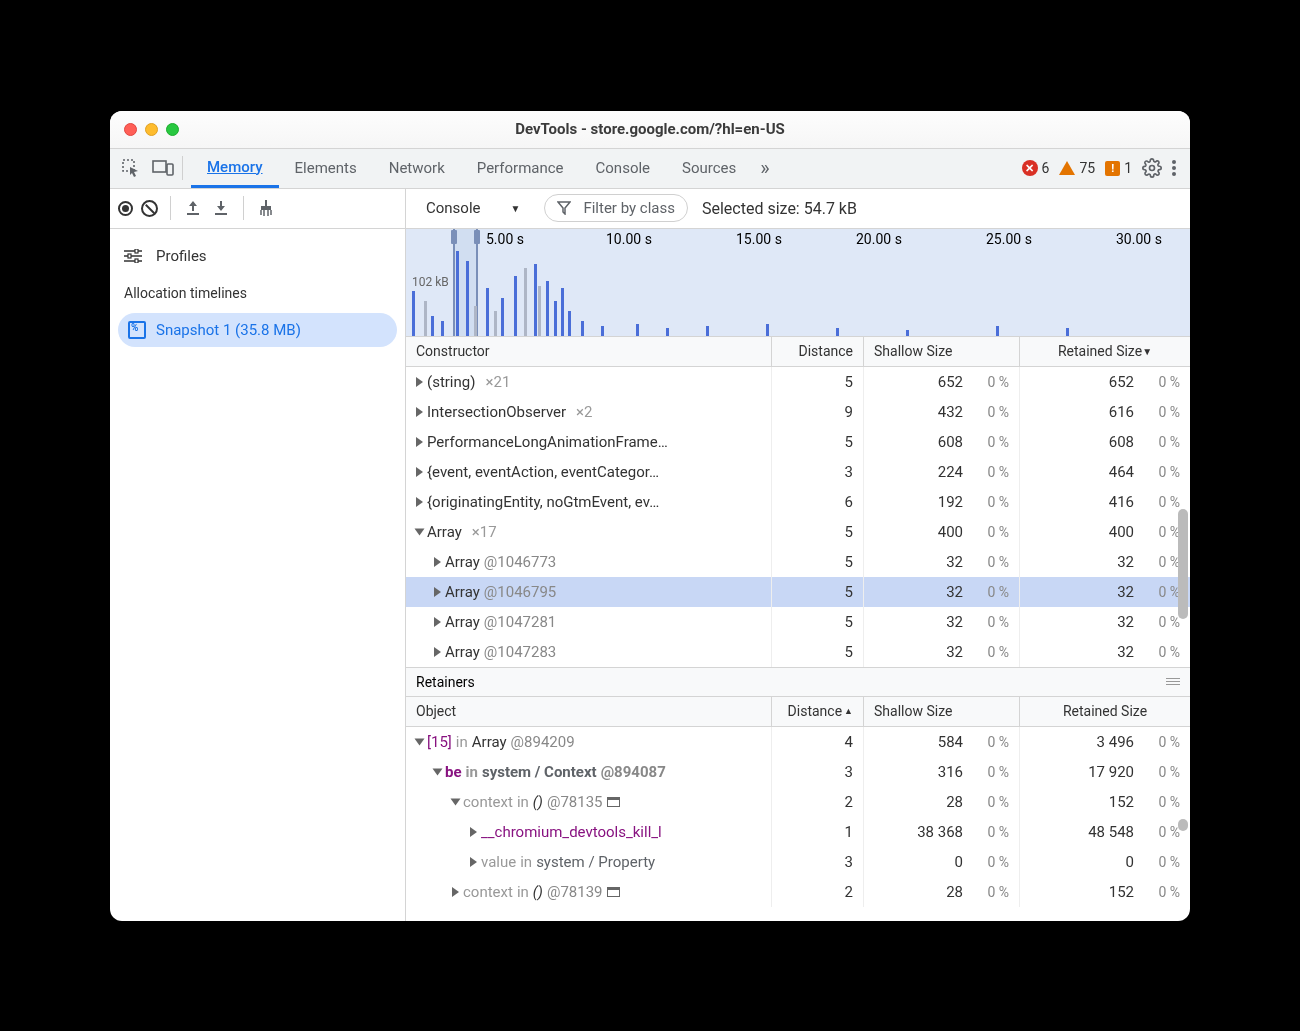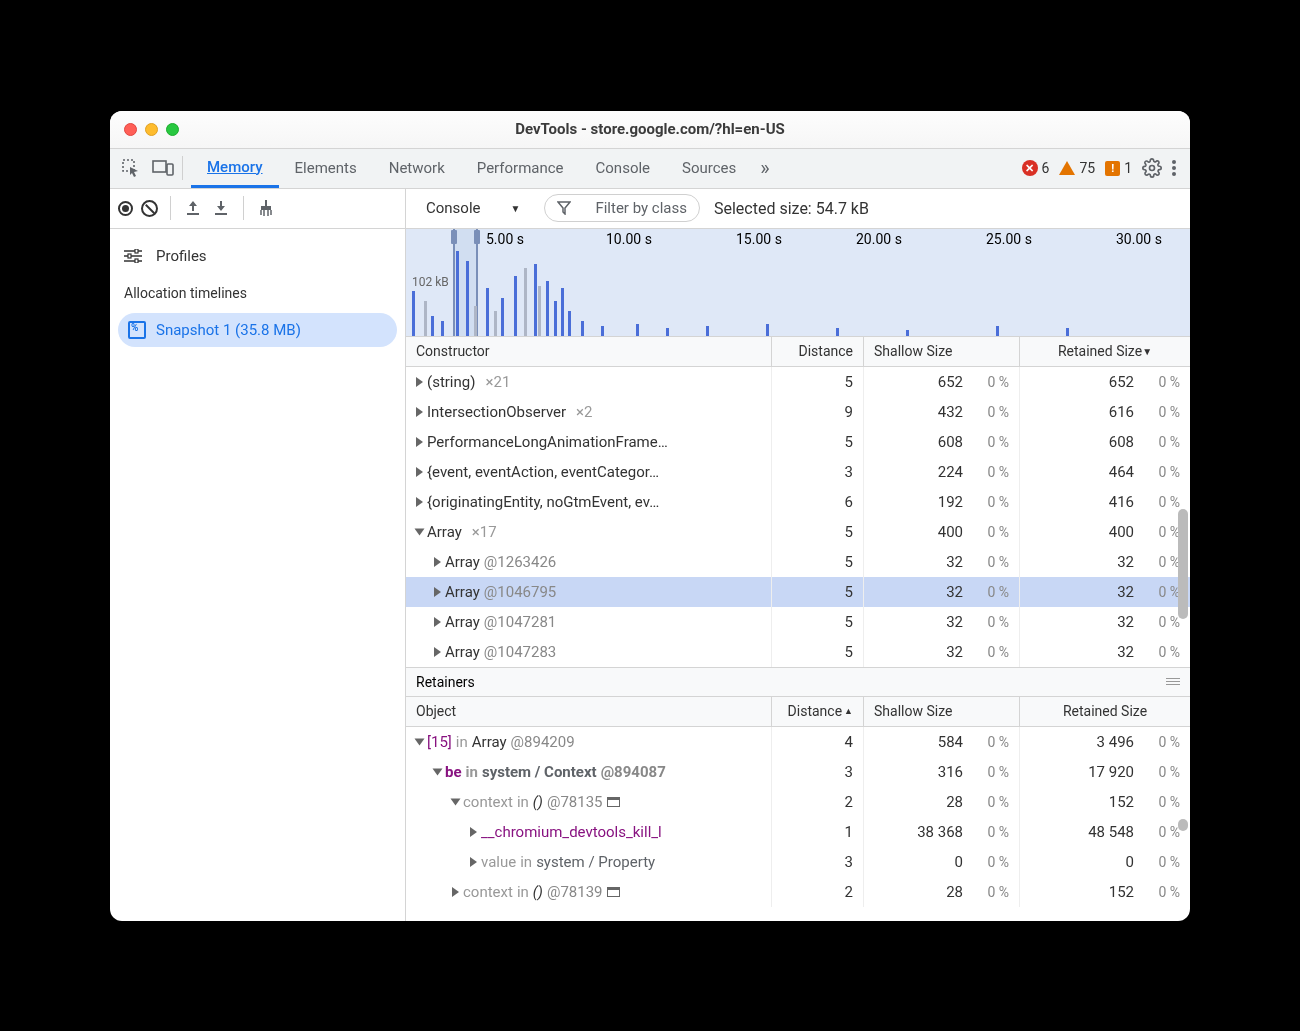--- a/index.html
+++ b/index.html
@@ -90,21 +90,21 @@
     .prof-sub{padding:14px 14px 6px;font-size:14px;color:#333;}
     .snapshot{
       margin:6px 8px;padding:8px 10px;border-radius:18px;background:#d3e3fd;color:#1a73e8;display:flex;align-items:center;gap:10px;cursor:pointer;font-size:15px;
     }
     .snap-ic{width:18px;height:18px;border:2px solid #1a73e8;border-radius:2px;position:relative;}
     .snap-ic::after{content:"%";font-size:10px;font-weight:700;color:#1a73e8;position:absolute;top:-1px;left:1px;}
     .main{flex:1;display:flex;flex-direction:column;overflow:hidden;}
     
     .summary-bar{height:40px;border-bottom:1px solid #d4d4d4;display:flex;align-items:center;padding:0 10px;gap:14px;}
     .summary-btn{display:flex;align-items:center;gap:30px;padding:4px 10px;cursor:pointer;color:#333;font-size:15px;}
-    .filter{display:flex;align-items:center;gap:24px;padding:4px 12px;border:1px solid #d0d0d0;border-radius:16px;color:#5f6368;font-size:15px;cursor:text;}
+    .filter{display:flex;align-items:center;gap:12px;padding:4px 12px;border:1px solid #d0d0d0;border-radius:16px;color:#5f6368;font-size:15px;cursor:text;}
     .sel-size{font-size:16px;color:#333;}
     
     .timeline{height:108px;border-bottom:1px solid #d4d4d4;background:#dfe8f7;position:relative;overflow:hidden;}
     .tl-lbl{position:absolute;top:2px;}
     .kb{position:absolute;left:6px;top:46px;font-size:12px;color:#666;}
     .bars{position:absolute;left:0;right:0;bottom:0;height:90px;}
     .bar{position:absolute;bottom:0;width:3px;background:#4a6ed8;}
     .bar.g{background:#aeb6c6;}
     .sel-region{position:absolute;top:0;bottom:0;border-left:2px solid #7a8fb8;border-right:2px solid #7a8fb8;background:rgba(180,200,230,0.3);}
     .sel-handle{position:absolute;top:1px;width:6px;height:14px;background:#7a8fb8;border-radius:1px;}
@@ -409,21 +409,21 @@
             </div>
             <div class="td r">
               <span>400</span>
               <span class="pct">0 %</span>
             </div>
           </div>
           <div class="tr">
             <div class="td c" style="padding-left:28px">
               <span class="disc "></span>
               <span>Array </span>
-              <span class="objid">@1263426</span>
+              <span class="objid">@1046773</span>
             </div>
             <div class="td d">5</div>
             <div class="td s">
               <span>32</span>
               <span class="pct">0 %</span>
             </div>
             <div class="td r">
               <span>32</span>
               <span class="pct">0 %</span>
             </div>

